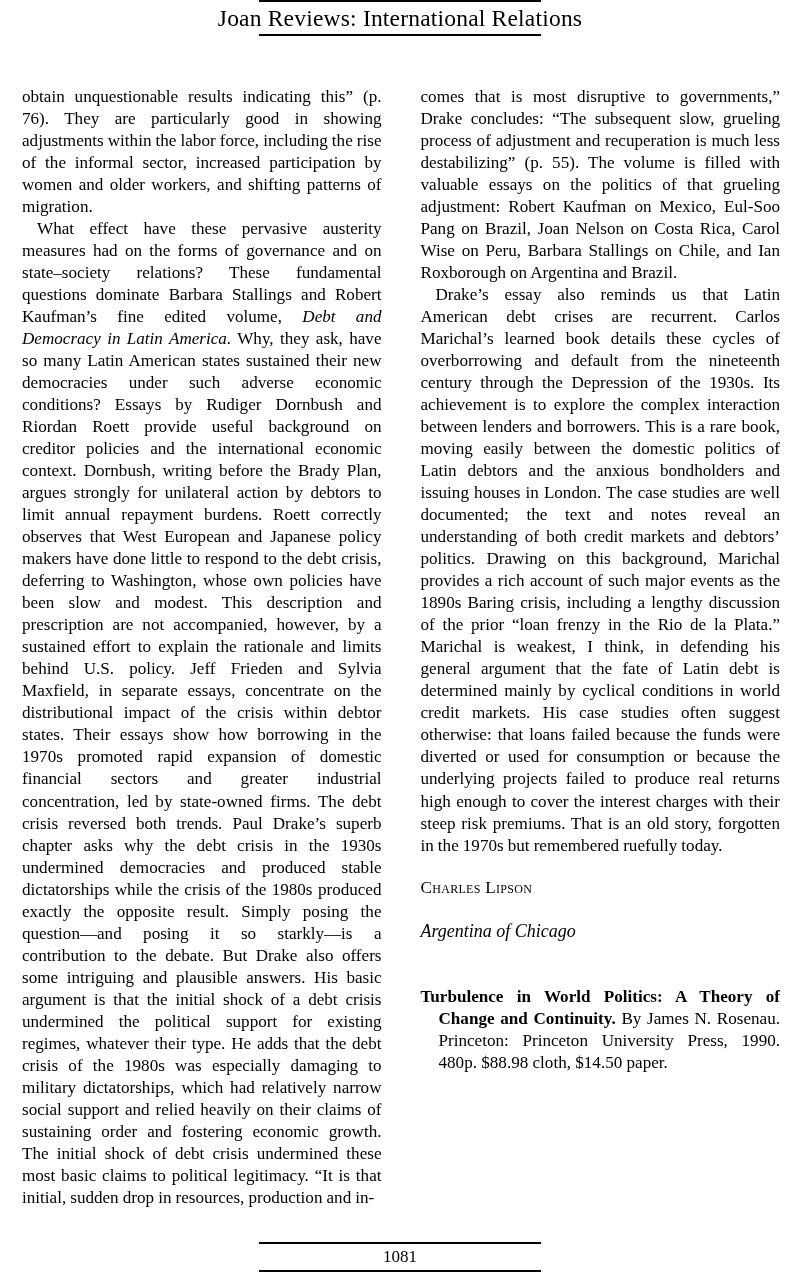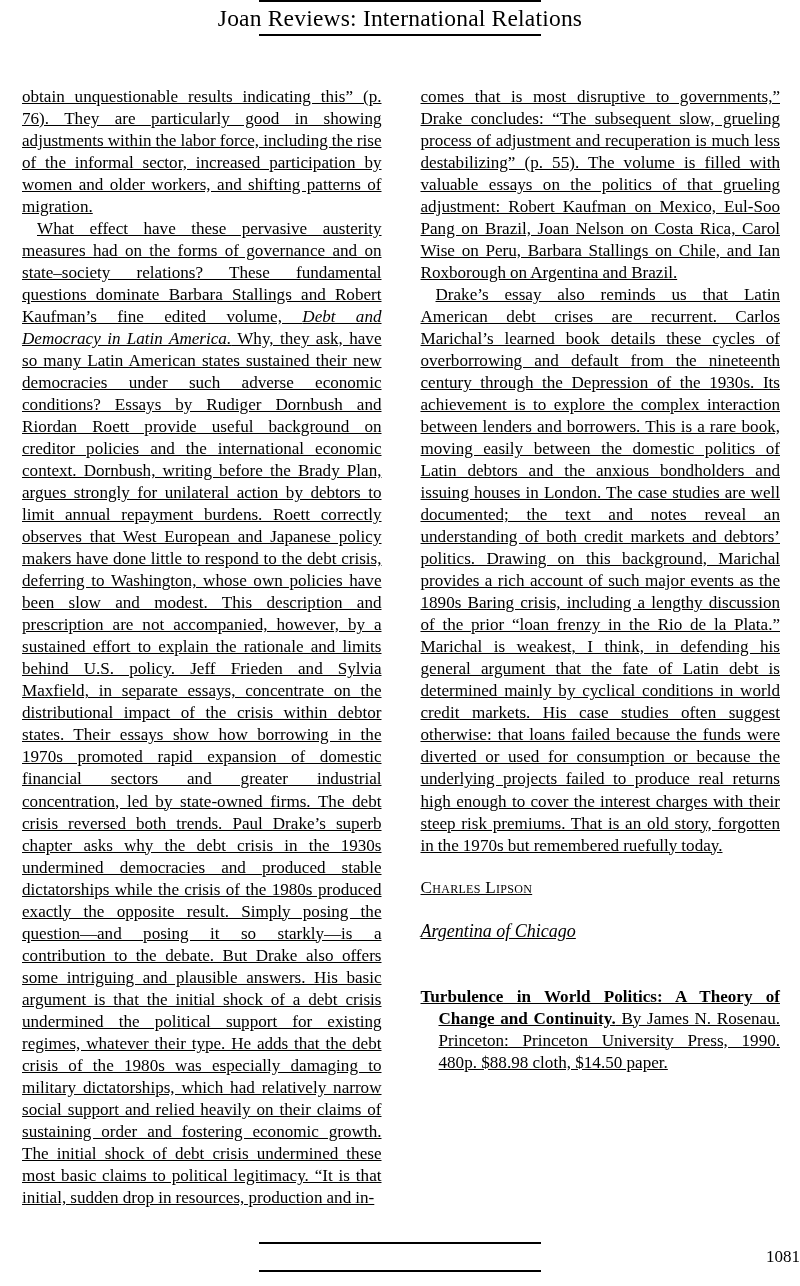--- a/index.html
+++ b/index.html
@@ -39,21 +39,20 @@
   }
 
   
   .columns {
     position: absolute;
     top: 86px;
     left: 22px;
     width: 758px;
     display: flex;
     gap: 39px;
-    text-decoration: underline;
   }
   .col {
     width: 365px;
   }
 
   p.body {
     margin: 0;
     font-size: 17.1px;
     line-height: 22.02px;
     text-align: justify;
@@ -102,21 +101,21 @@
   .after-citation {
     padding-top: 22px;
   }
 
   
   .footer {
     position: absolute;
     bottom: 14px;
     left: 0;
     width: 800px;
-    text-align: right;
+    text-align: center;
   }
   .footer-rule {
     width: 282px;
     margin: 0 auto;
     border-top: 2px solid #000;
   }
   .folio {
     font-size: 17px;
     line-height: 26px;
   }

